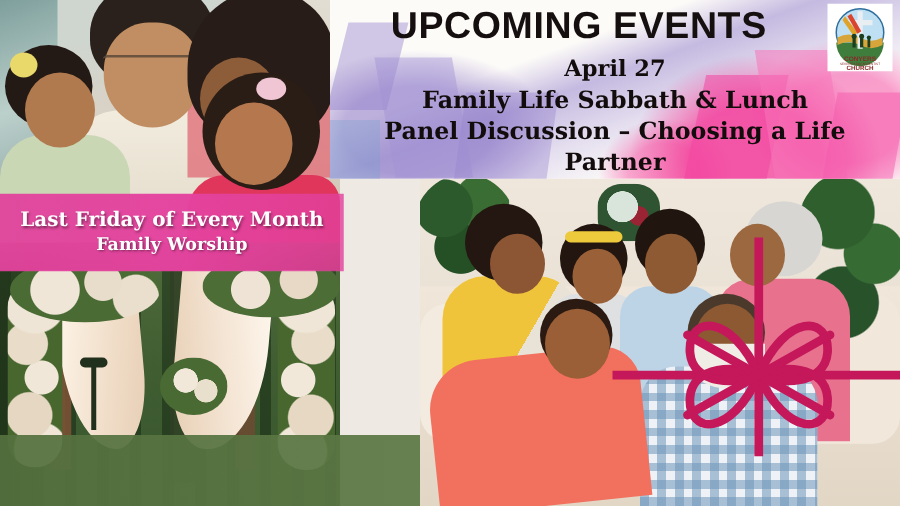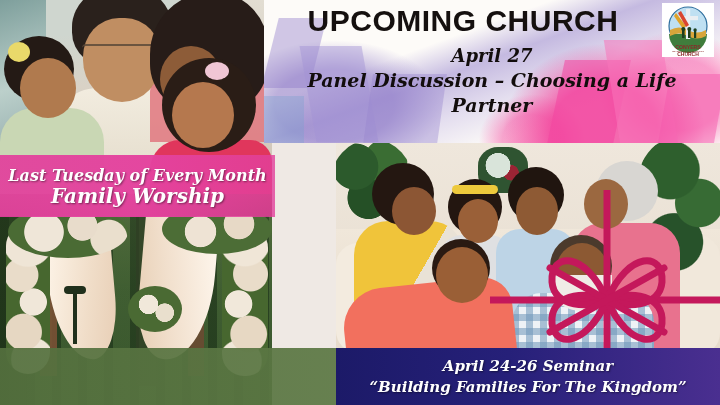--- a/index.html
+++ b/index.html
@@ -178,40 +178,40 @@
   #header-banner .p1{position:absolute;left:292px;top:60px;width:66px;height:84px;transform:skewX(-12deg);background:rgba(243,70,160,.55);}
   #header-banner .p2{position:absolute;left:348px;top:40px;width:58px;height:104px;transform:skewX(9deg);background:rgba(248,116,186,.55);}
   #header-banner .p3{position:absolute;left:400px;top:74px;width:56px;height:70px;transform:skewX(-10deg);background:rgba(245,88,172,.48);}
 
   #header-title{
     position:absolute;left:0;right:0;top:4px;text-align:center;
     font-size:30px;font-weight:700;letter-spacing:.5px;color:#15100f;
     padding-right:58px;
   }
   #header-lines{position:absolute;left:0;right:0;top:44px;text-align:center;color:#120d0c;}
-  .script{font-family:"DejaVu Serif",serif;font-style:italic;font-weight:700;}
+  .script{font-family:"DejaVu Serif",serif;font-weight:700;}
   #header-lines .l1{font-size:18px;line-height:24px;}
   #header-lines .l2{font-size:19px;line-height:25px;}
   #header-lines .l3{font-size:19px;line-height:25px;}
 
   #church-logo{
     position:absolute;right:6px;top:3px;width:52px;height:54px;
     background:#ffffff;display:flex;align-items:center;justify-content:center;
   }
 
   
   .band{position:absolute;display:flex;flex-direction:column;align-items:center;justify-content:center;
     text-align:center;color:#fff;}
   .band .b1{font-size:16px;line-height:21px;text-shadow:1px 1px 2px rgba(0,0,0,.45);}
   .band .b2{font-size:16px;line-height:21px;text-shadow:1px 1px 2px rgba(0,0,0,.45);}
 
   #band-family-worship{left:0;top:155px;width:275px;height:62px;
     background:linear-gradient(90deg,rgba(226,64,156,.93),rgba(228,66,158,.97) 55%,rgba(226,64,156,.80));}
   #band-family-worship .b1{font-size:16px;}
-  #band-family-worship .b2{font-size:20px;}
+  #band-family-worship .b2{font-size:14px;}
 
   #band-marriage-vows{left:0;top:348px;width:336px;height:57px;
     background:linear-gradient(90deg,rgba(84,112,62,.93),rgba(92,120,68,.93));}
   #band-marriage-vows .b1{font-size:15px;}
   #band-marriage-vows .b2{font-size:15px;}
 
   #band-seminar{left:336px;top:348px;width:384px;height:57px;
     background:linear-gradient(90deg,#1c1a68 0%, #262079 45%, #4a2f90 100%);}
   #band-seminar .b1{font-size:15px;}
   #band-seminar .b2{font-size:15px;}
@@ -307,24 +307,25 @@
     <div class="wash w2"></div>
     <div class="wash w3"></div>
     <div class="shard s1"></div>
     <div class="shard s2"></div>
     <div class="shard s3"></div>
     <div class="shard s4"></div>
     <div class="p1"></div>
     <div class="p2"></div>
     <div class="p3"></div>
 
-    <div id="header-title">UPCOMING CHURCH</div>
+    <div id="header-title">UPCOMING EVENTS</div>
 
     <div id="header-lines">
       <div class="script l1">April 27</div>
+      <div class="script l2">Family Life Sabbath &amp; Lunch</div>
       <div class="script l3">Panel Discussion – Choosing a Life Partner</div>
     </div>
 
     <div id="church-logo">
       <svg width="50" height="52" viewBox="0 0 50 52">
         <circle cx="25" cy="22" r="19" fill="#bfe0f2" stroke="#2f6f9e" stroke-width="1.2"></circle>
         <path d="M6 30 A19 19 0 0 0 44 30 Z" fill="#3f7d3c"></path>
         <path d="M7 26 q9 -5 18 0 q9 5 18 0 l0 6 q-9 5 -18 0 q-9 -5 -18 0 Z" fill="#d8a53a"></path>
         <rect x="23" y="5" width="4.2" height="30" fill="#e9eef2"></rect>
         <rect x="15" y="12" width="20" height="4.2" fill="#e9eef2"></rect>
@@ -339,25 +340,21 @@
             <circle cx="32.1" cy="26" r="1.7"></circle>
         </g>
         <text x="25" y="45" text-anchor="middle" font-family="Liberation Sans, sans-serif" font-size="5.2" font-weight="700" fill="#8a2a2a">CONYERS</text>
         <text x="25" y="48.4" text-anchor="middle" font-family="Liberation Sans, sans-serif" font-size="2.5" fill="#8a2a2a">SEVENTH-DAY ADVENTIST</text>
         <text x="25" y="52" text-anchor="middle" font-family="Liberation Sans, sans-serif" font-size="5" font-weight="700" fill="#8a2a2a">CHURCH</text>
       </svg>
     </div>
   </div>
 
   <div class="band" id="band-family-worship">
-    <div class="script b1">Last Tuesday of Every Month</div>
+    <div class="script b1">Last Friday of Every Month</div>
     <div class="script b2">Family  Worship</div>
   </div>
 
   <div class="band" id="band-marriage-vows">
   </div>
 
-  <div class="band" id="band-seminar">
-    <div class="script b1">April 24-26 Seminar</div>
-    <div class="script b2">“Building Families For The Kingdom”</div>
-  </div>
 
 </div>
 
 </body></html>

